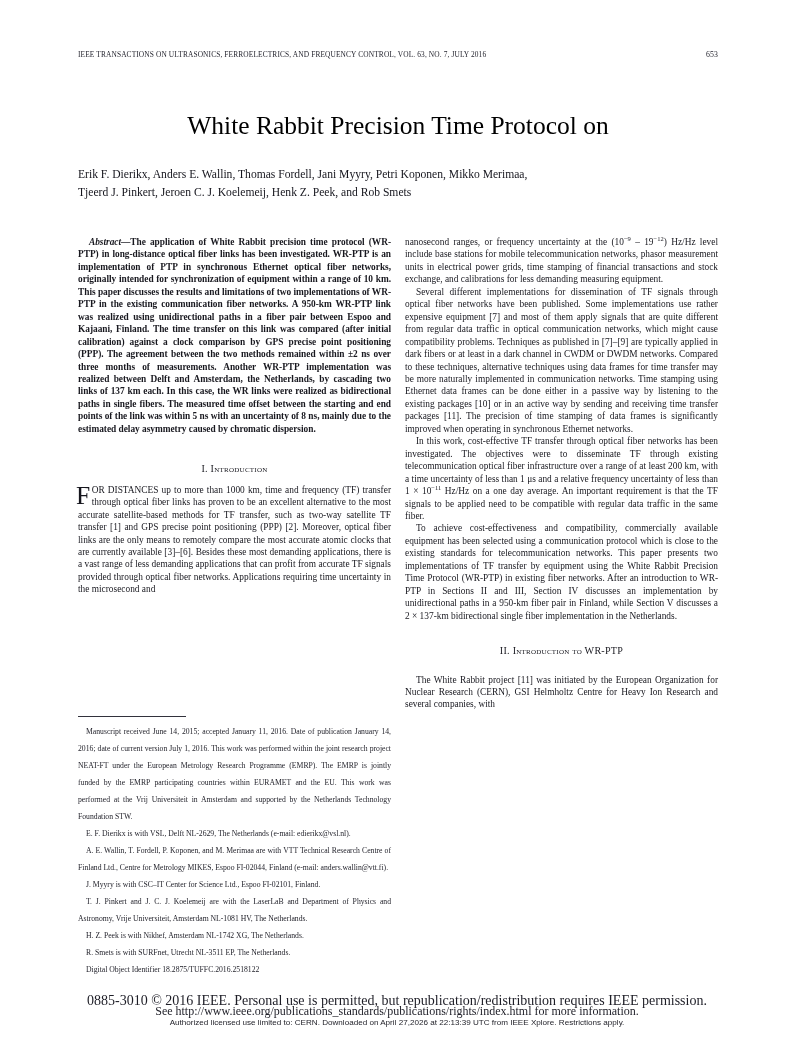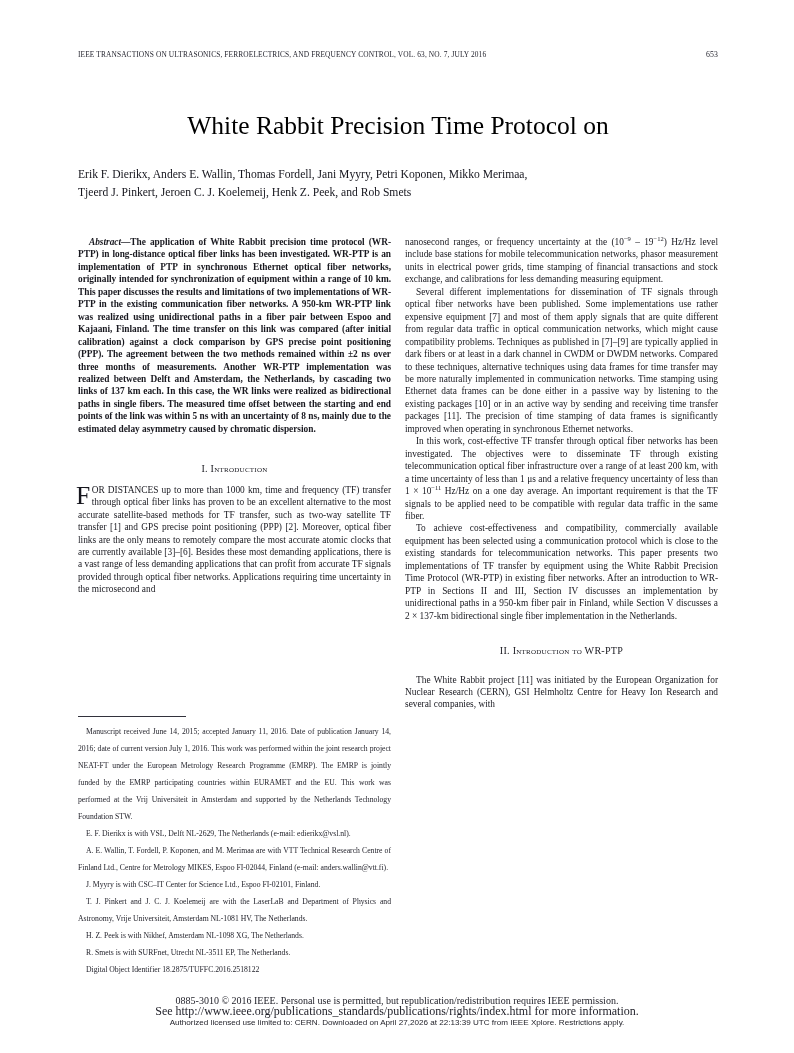--- a/index.html
+++ b/index.html
@@ -127,21 +127,21 @@
   .footnotes p { text-indent: 8px; }
 
   
   .footer {
     position: absolute;
     left: 0; top: 995px;
     width: 794px;
     text-align: center;
     color: #1d1d26;
   }
-  .footer .f1 { font-size: 10px; line-height: 11px; }
+  .footer .f1 { font-size: 14px; line-height: 11px; }
   .footer .f2 { font-size: 12px; line-height: 10.5px; }
   .footer .f3 {
     font-size: 8.1px;
     line-height: 11px;
     font-family: "Liberation Sans", "DejaVu Sans", sans-serif;
     color: #24242c;
   }
 </style>
 </head>
 <body>
@@ -193,21 +193,21 @@
   </div>
 
   <div class="fnrule"></div>
 
   <div class="footnotes">
     <p>Manuscript received June 14, 2015; accepted January 11, 2016. Date of publication January 14, 2016; date of current version July 1, 2016. This work was performed within the joint research project NEAT-FT under the European Metrology Research Programme (EMRP). The EMRP is jointly funded by the EMRP participating countries within EURAMET and the EU. This work was performed at the Vrij Universiteit in Amsterdam and supported by the Netherlands Technology Foundation STW.</p>
     <p>E. F. Dierikx is with VSL, Delft NL-2629, The Netherlands (e-mail: edierikx@vsl.nl).</p>
     <p>A. E. Wallin, T. Fordell, P. Koponen, and M. Merimaa are with VTT Technical Research Centre of Finland Ltd., Centre for Metrology MIKES, Espoo FI-02044, Finland (e-mail: anders.wallin@vtt.fi).</p>
     <p>J. Myyry is with CSC–IT Center for Science Ltd., Espoo FI-02101, Finland.</p>
     <p>T. J. Pinkert and J. C. J. Koelemeij are with the LaserLaB and Department of Physics and Astronomy, Vrije Universiteit, Amsterdam NL-1081 HV, The Netherlands.</p>
-    <p>H. Z. Peek is with Nikhef, Amsterdam NL-1098 XG, The Netherlands.</p>
+    <p>H. Z. Peek is with Nikhef, Amsterdam NL-1742 XG, The Netherlands.</p>
     <p>R. Smets is with SURFnet, Utrecht NL-3511 EP, The Netherlands.</p>
     <p>Digital Object Identifier 18.2875/TUFFC.2016.2518122</p>
   </div>
 
   <div class="footer">
     <div class="f1">0885-3010 © 2016 IEEE. Personal use is permitted, but republication/redistribution requires IEEE permission.</div>
     <div class="f2">See http://www.ieee.org/publications_standards/publications/rights/index.html for more information.</div>
     <div class="f3">Authorized licensed use limited to: CERN. Downloaded on April 27,2026 at 22:13:39 UTC from IEEE Xplore.  Restrictions apply.</div>
   </div>
 

